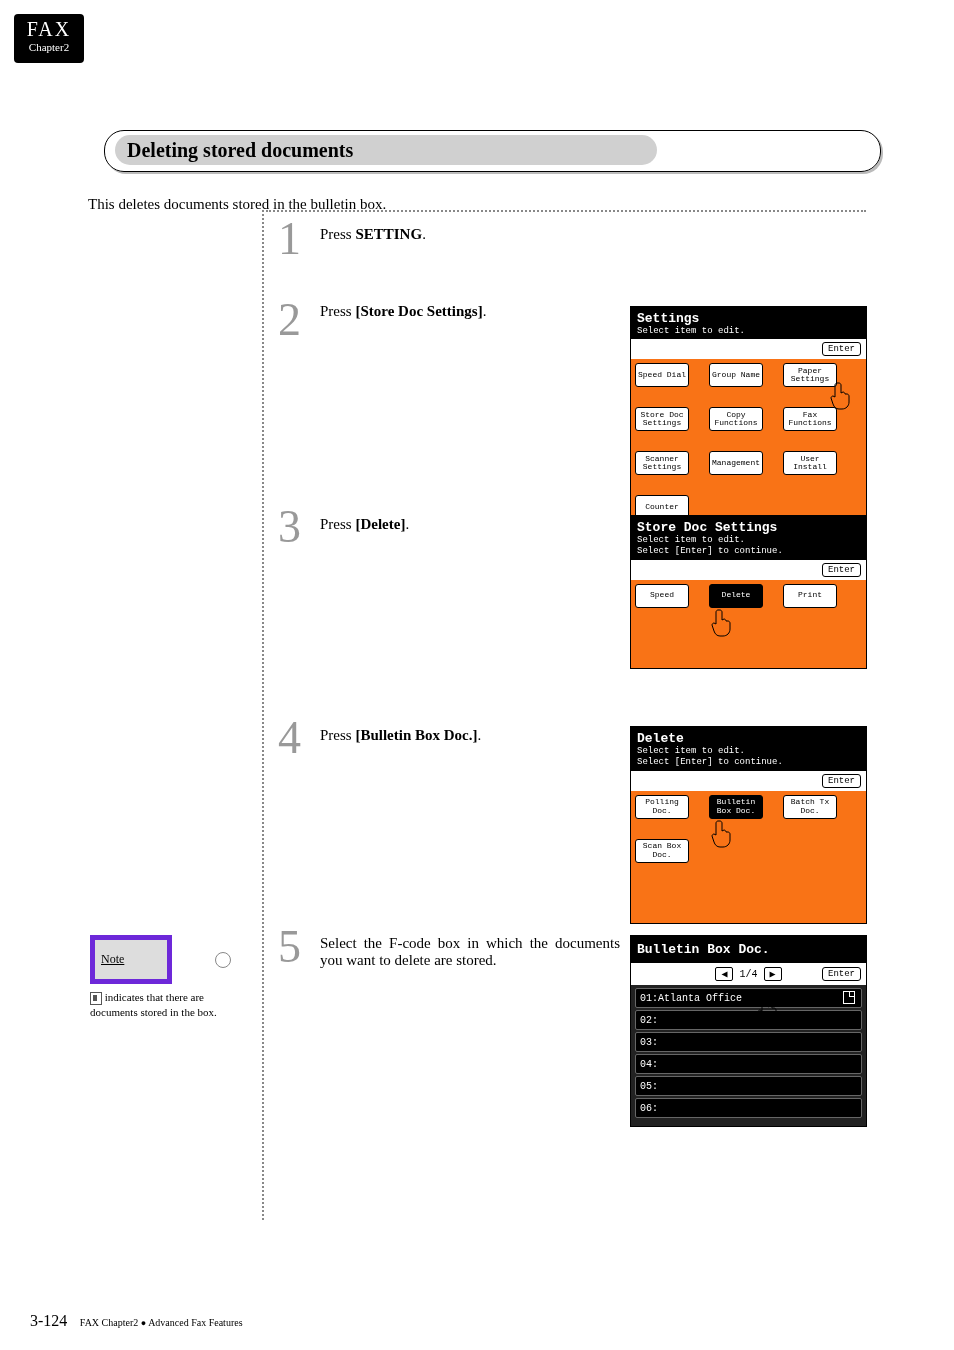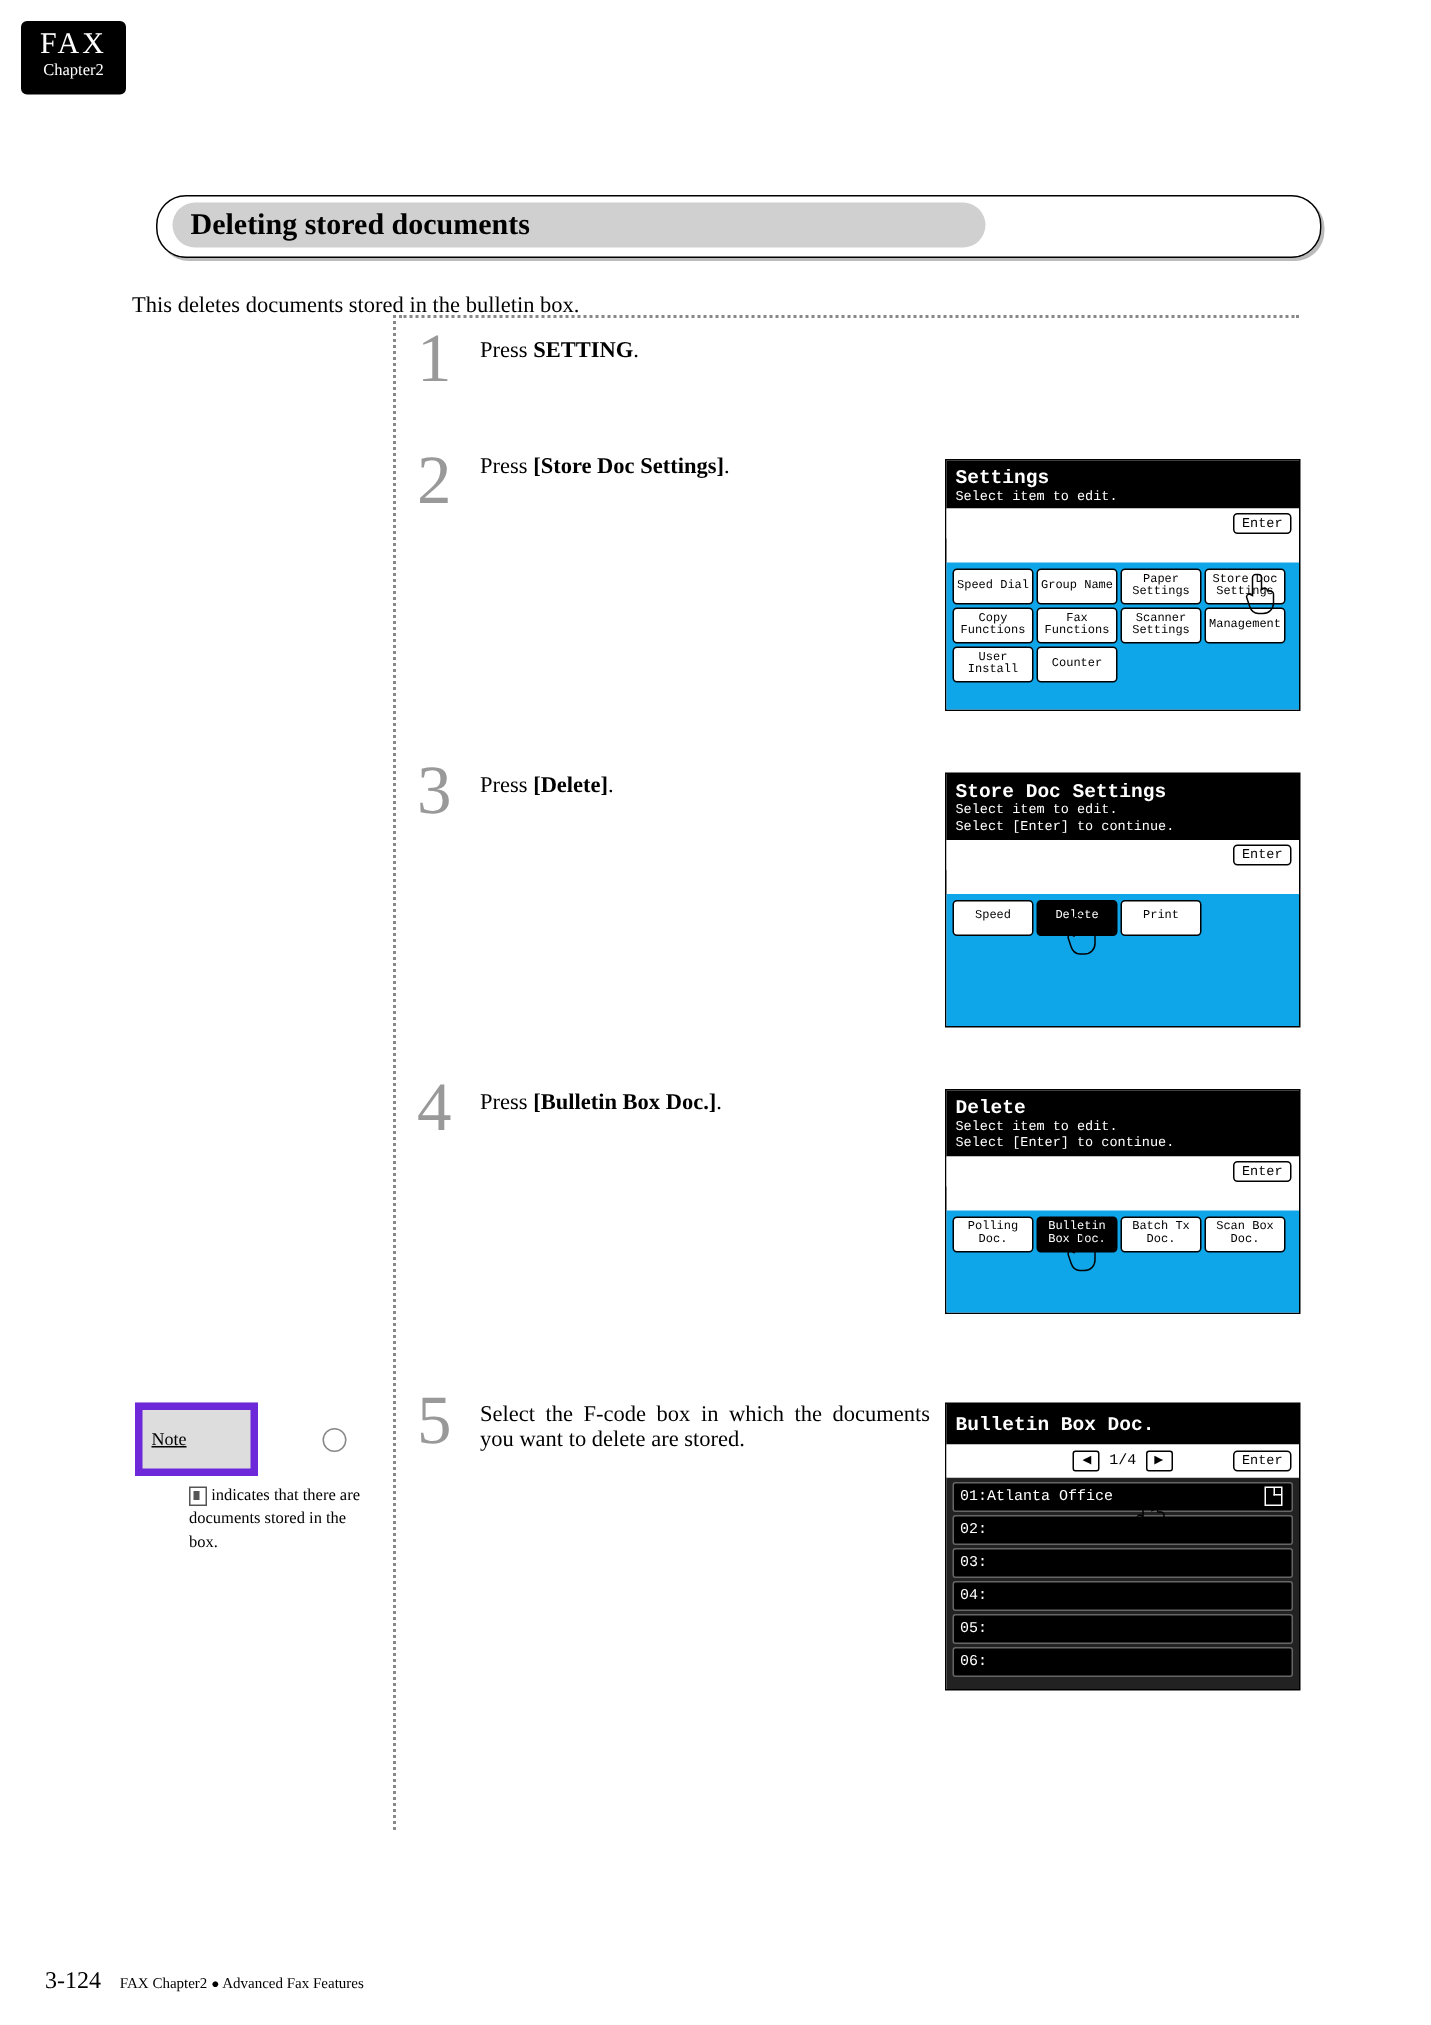--- a/index.html
+++ b/index.html
@@ -114,21 +114,21 @@
     text-decoration: underline;
   }
   .note .circle {
     display:inline-block;
     width: 14px; height:14px;
     border:1px solid #888;
     border-radius: 50%;
     vertical-align: middle;
     margin-left: 40px;
   }
-  .note .body { margin-top: 6px; line-height: 1.4; margin-left: 36px; }
+  .note .body { margin-top: 6px; line-height: 1.4; }
   .note .glyph {
     display:inline-block; width:10px; height:11px;
     border:1px solid #555; position:relative; vertical-align:middle;
   }
   .note .glyph::after {
     content:""; position:absolute; left:2px; top:2px;
     width:4px; height:6px; background:#555;
   }
   
   .lcd {
@@ -151,23 +151,23 @@
     padding: 3px 5px;
   }
   .lcd .row-enter .ebtn, .ebtn {
     display: inline-block;
     border: 1px solid #000;
     border-radius: 3px;
     padding: 1px 5px;
     font-size: 9px;
   }
   .btn-grid {
-    background:#0ea5e9;
+    background:#f97316;
     padding: 4px 4px 18px 4px;
-    display: flex; flex-wrap: wrap; gap: 2px; margin-top: 16px;
+    display: flex; flex-wrap: wrap; gap: 20px;
   }
   .lcd-btn {
     border: 1px solid #000;
     border-radius: 3px;
     width: 52px; height: 22px;
     font-size: 8px; line-height: 1.05;
     text-align: center;
     display: flex; flex-direction: column; justify-content: center;
     background: #fff;
   }
@@ -301,21 +301,21 @@
 
 <div class="lcd" style="top:726px;">
   <div class="title-bar">
     <div class="t1">Delete</div>
     <div class="t2">Select item to edit.</div>
     <div class="t2">Select [Enter] to continue.</div>
   </div>
   <div class="row-enter">
     <span class="ebtn">Enter</span>
   </div>
-  <div class="btn-grid" style="padding-bottom:40px;">
+  <div class="btn-grid" style="padding-bottom:60px;">
     <div class="lcd-btn">Polling
 Doc.</div>
     <div class="lcd-btn sel">Bulletin
 Box Doc.</div>
     <div class="lcd-btn">Batch Tx
 Doc.</div>
     <div class="lcd-btn">Scan Box
 Doc.</div>
   </div>
   <svg class="hand" style="position:absolute; left:72px; top:88px;" viewBox="0 0 24 30">

